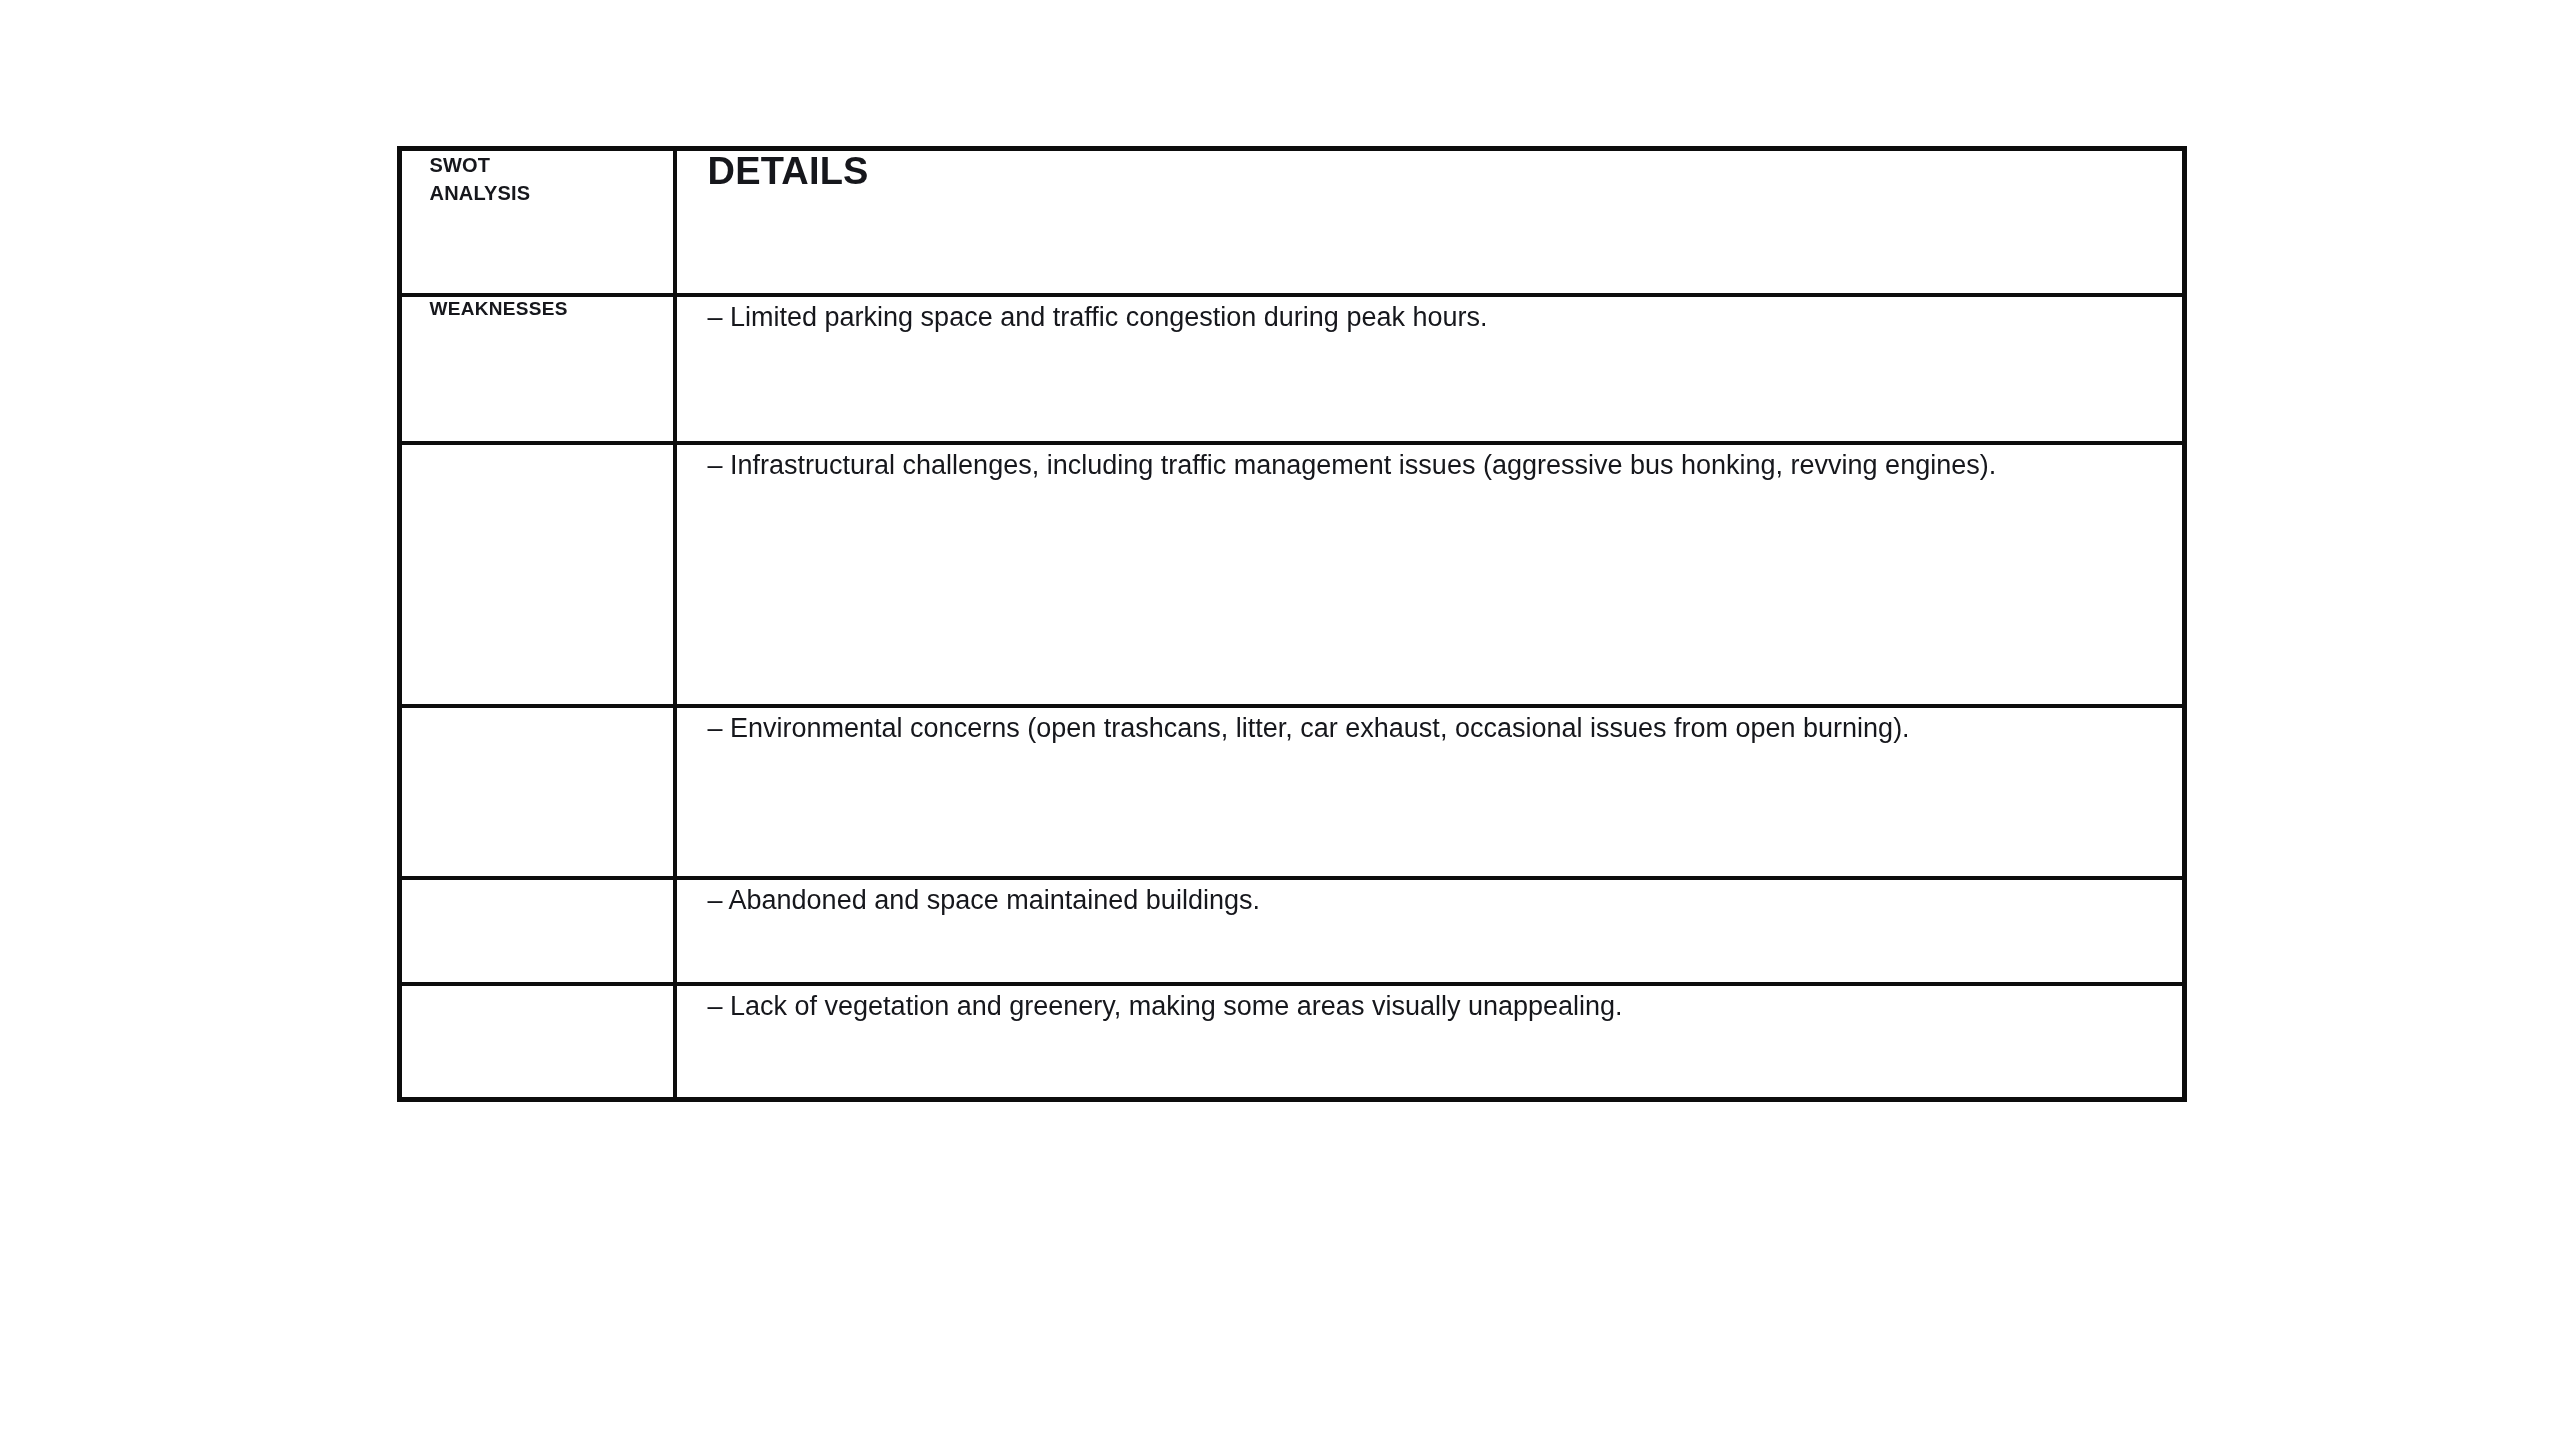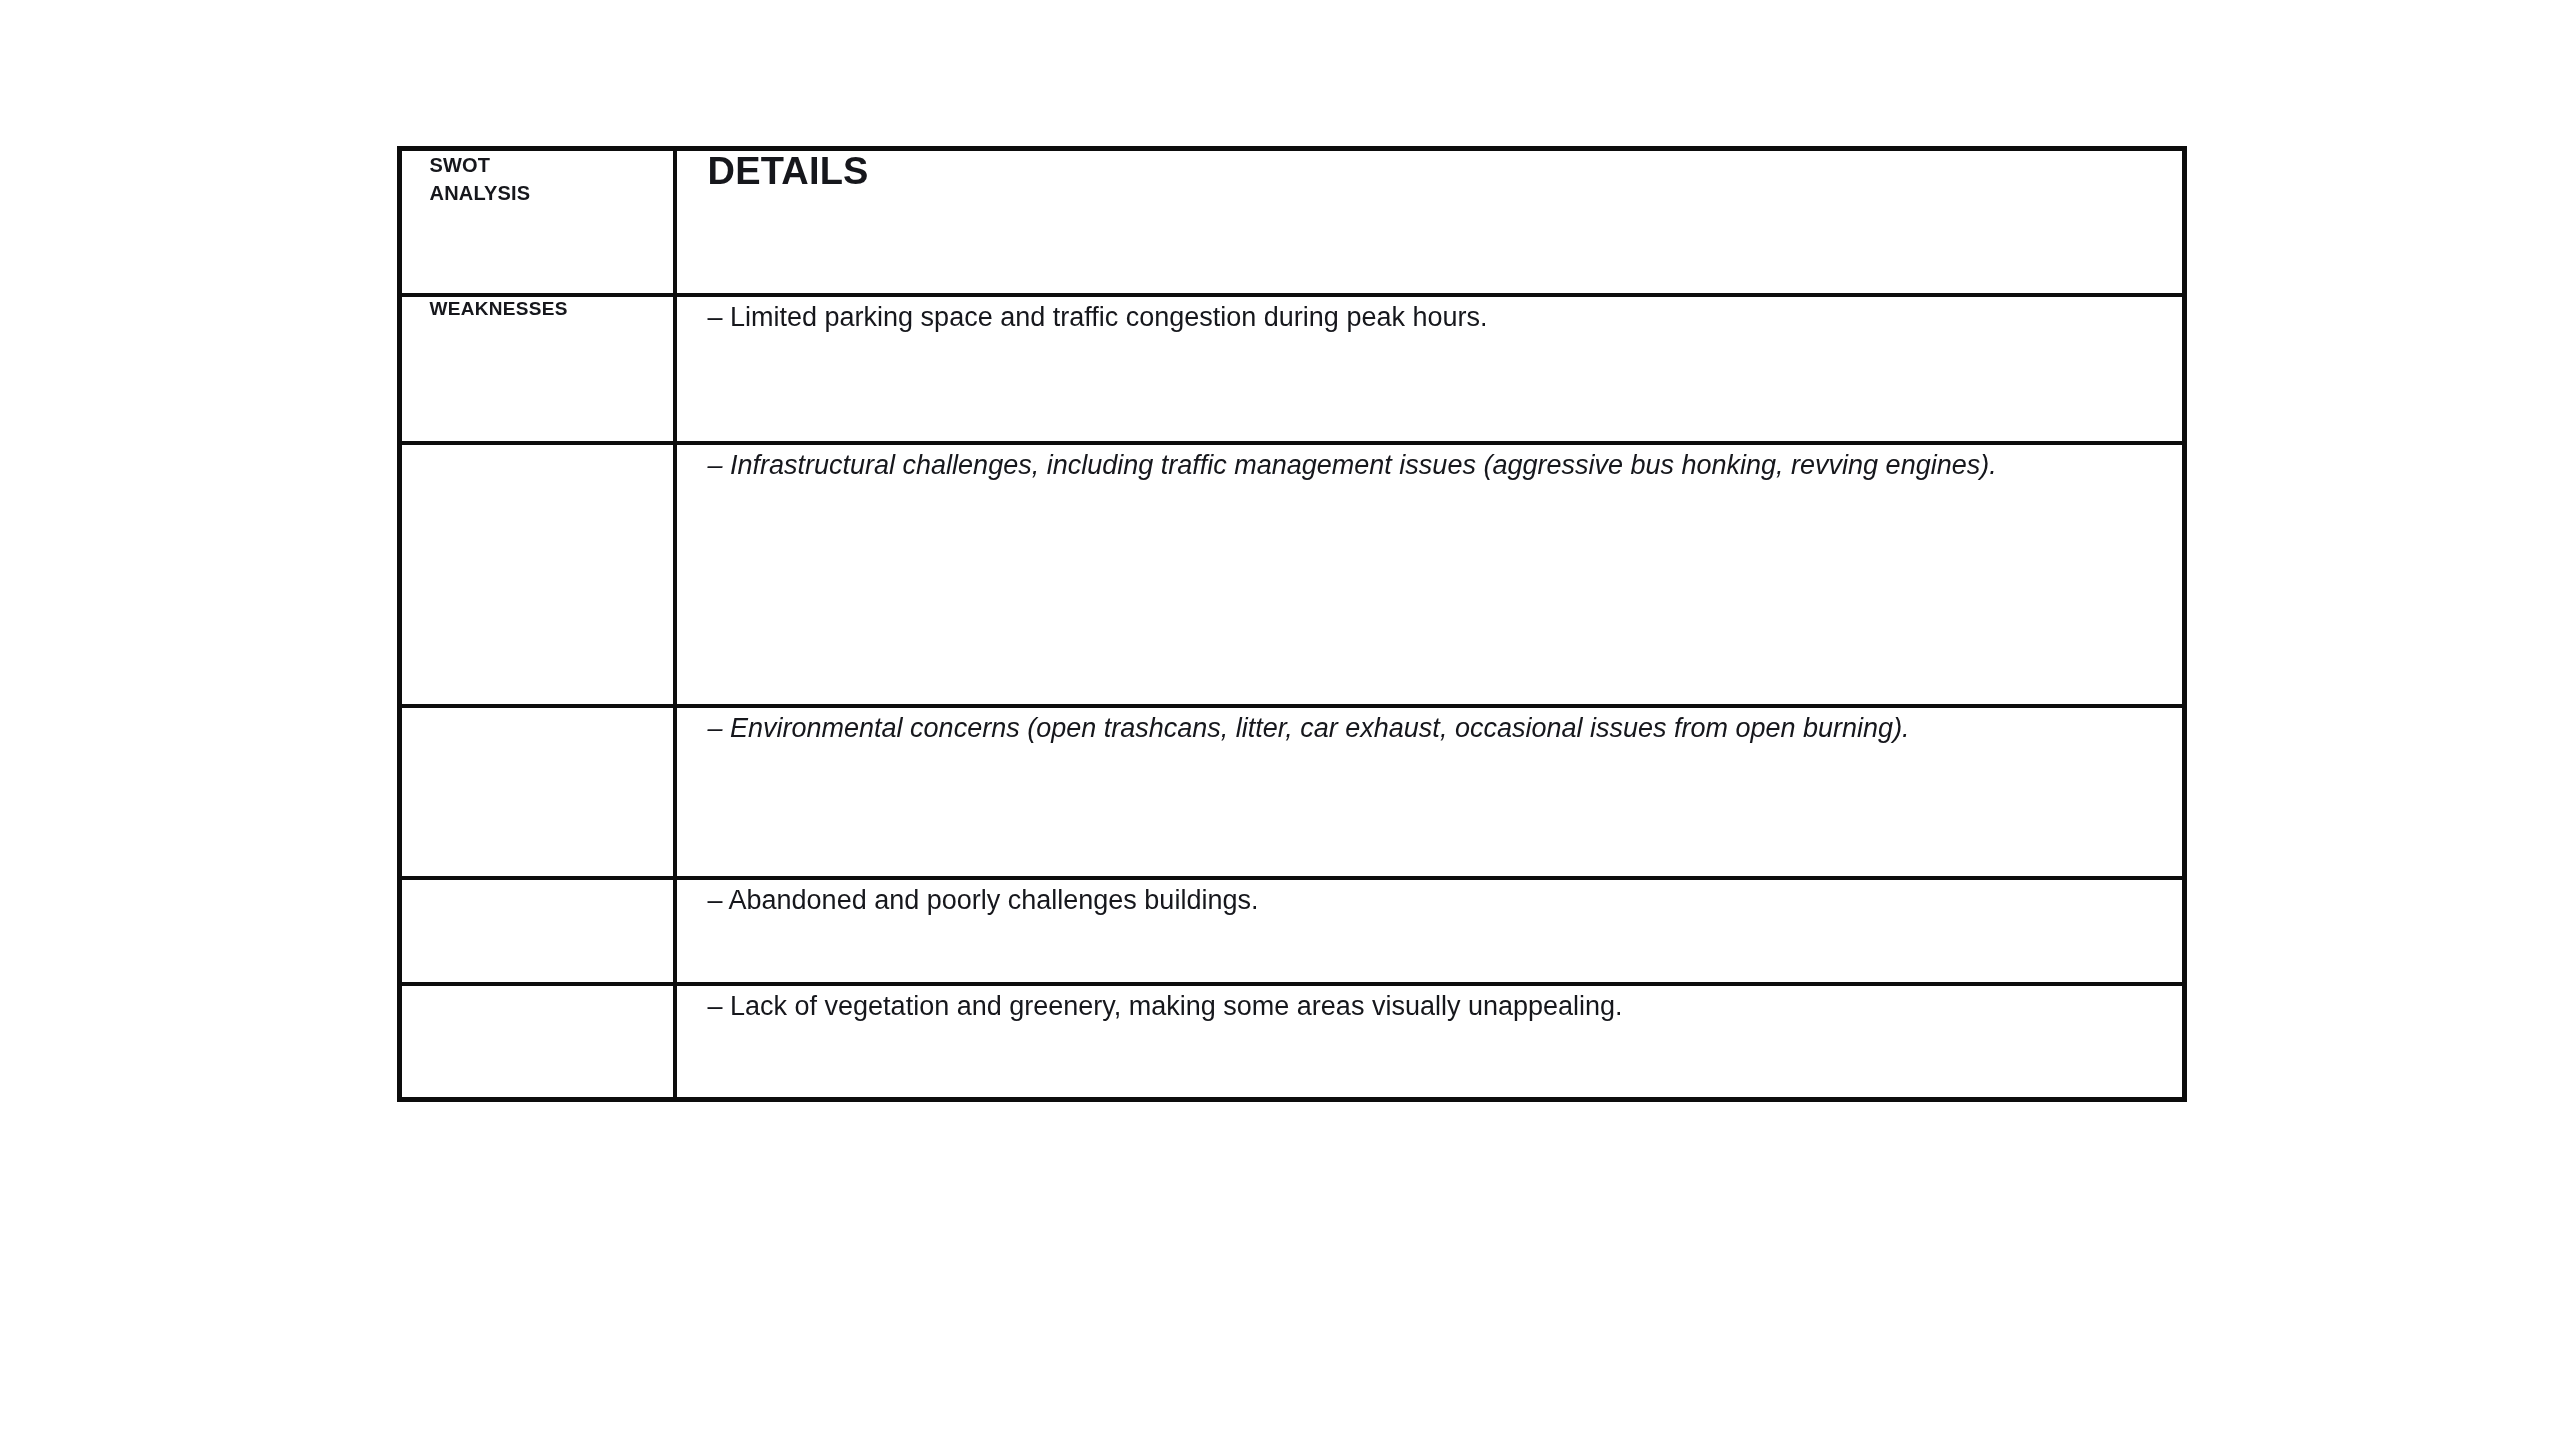--- a/index.html
+++ b/index.html
@@ -111,21 +111,21 @@
   .details-text {
     font-size: 27px;
     font-weight: 400;
     line-height: 1.55;
     color: #16171c;
     font-family: "Liberation Sans", "DejaVu Sans", sans-serif;
     letter-spacing: 0px;
   }
 
   
-  .details-text.two-line { max-width: 1460px; font-style: italic; }
+  .details-text.two-line { max-width: 1460px; }
 </style>
 </head>
 <body>
 
 <div id="page">
 
   <table class="swot-table">
     <colgroup>
       <col class="col-label">
       <col class="col-details">
@@ -186,21 +186,21 @@
       </tr>
 
       <tr class="row-r4">
         <td class="label-cell">
           <div class="cell label-inner">
             <div class="category-label"></div>
           </div>
         </td>
         <td class="details-cell">
           <div class="cell details-inner">
-            <div class="details-text">– Abandoned and poorly challenges buildings.</div>
+            <div class="details-text">– Abandoned and space maintained buildings.</div>
           </div>
         </td>
       </tr>
 
       <tr class="row-r5">
         <td class="label-cell">
           <div class="cell label-inner">
             <div class="category-label"></div>
           </div>
         </td>

